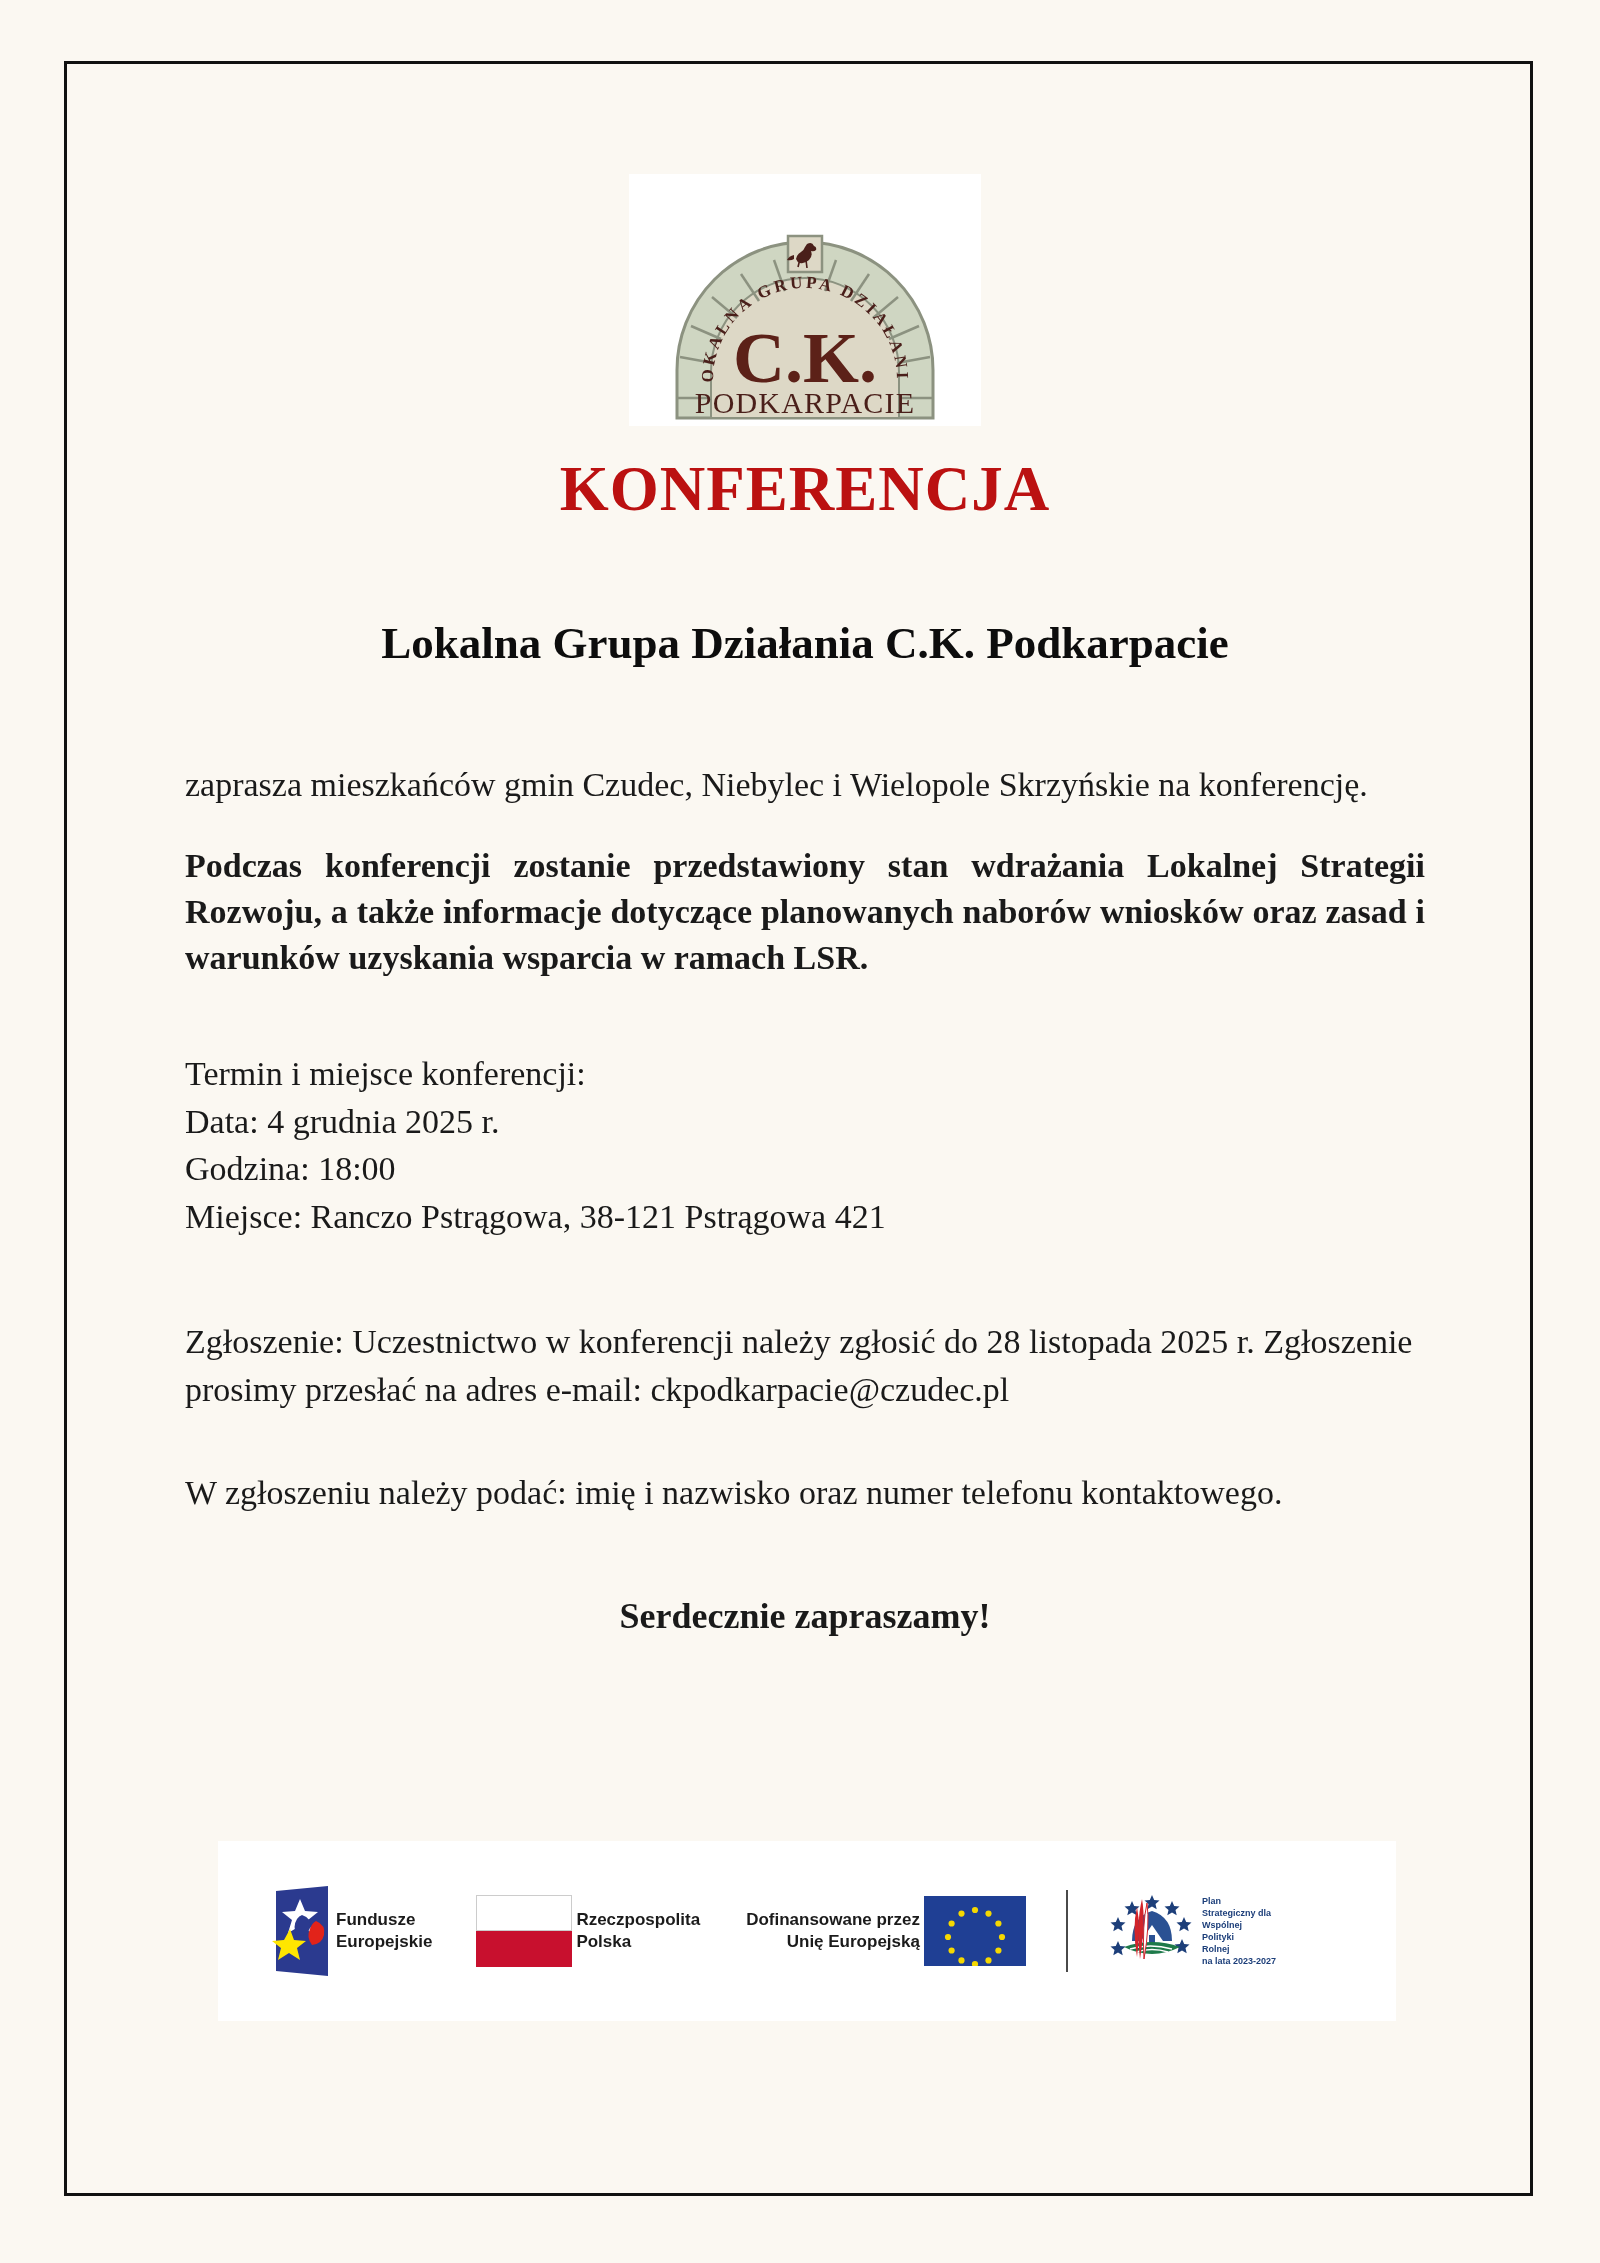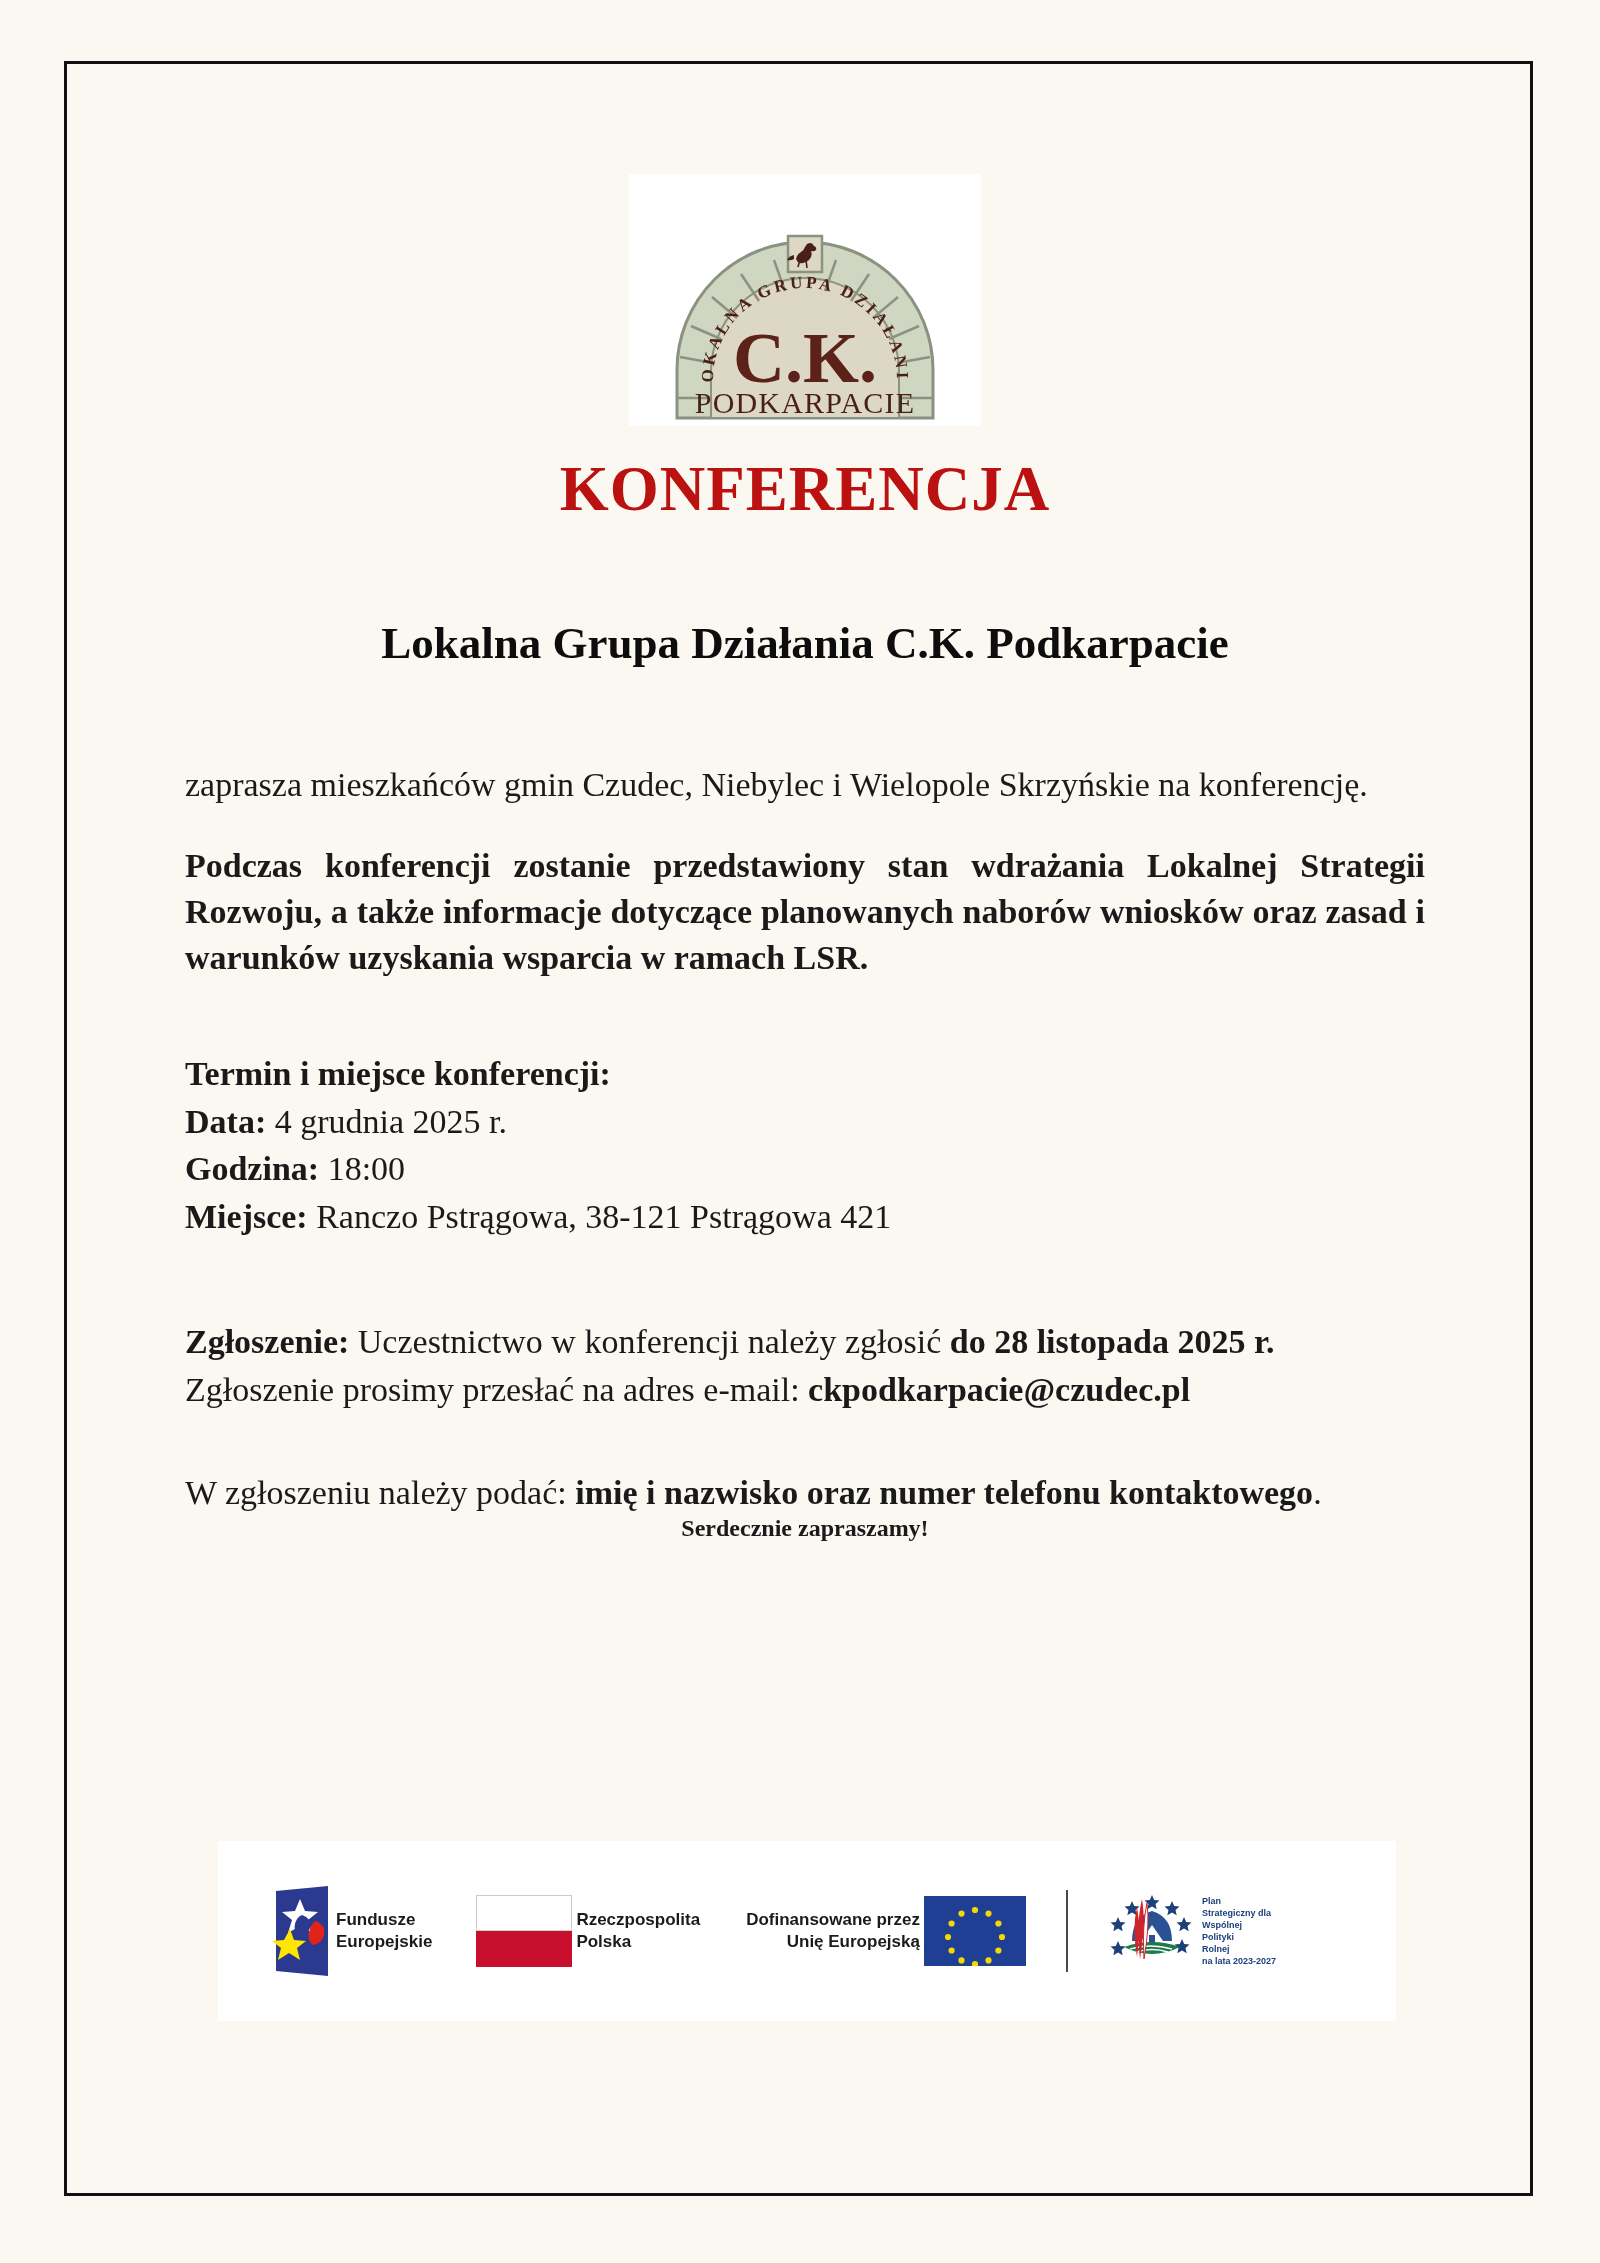--- a/index.html
+++ b/index.html
@@ -107,26 +107,27 @@
 
   .note {
     margin-top: 56px;
     font-size: 34px;
     line-height: 1.34;
     text-align: justify;
     text-justify: inter-word;
   }
 
   .closing {
+    margin-top: 80px;
     text-align: center;
     font-weight: bold;
-    font-size: 24px;
-  }
-
-  b, .b { font-weight: bold; }
+    font-size: 36px;
+  }
+
+  b, .b { font-weight: normal; }
 
   
   .footer-strip {
     position: absolute;
     left: 218px;
     top: 1841px;
     width: 1178px;
     height: 180px;
     background: #ffffff;
     display: flex;

